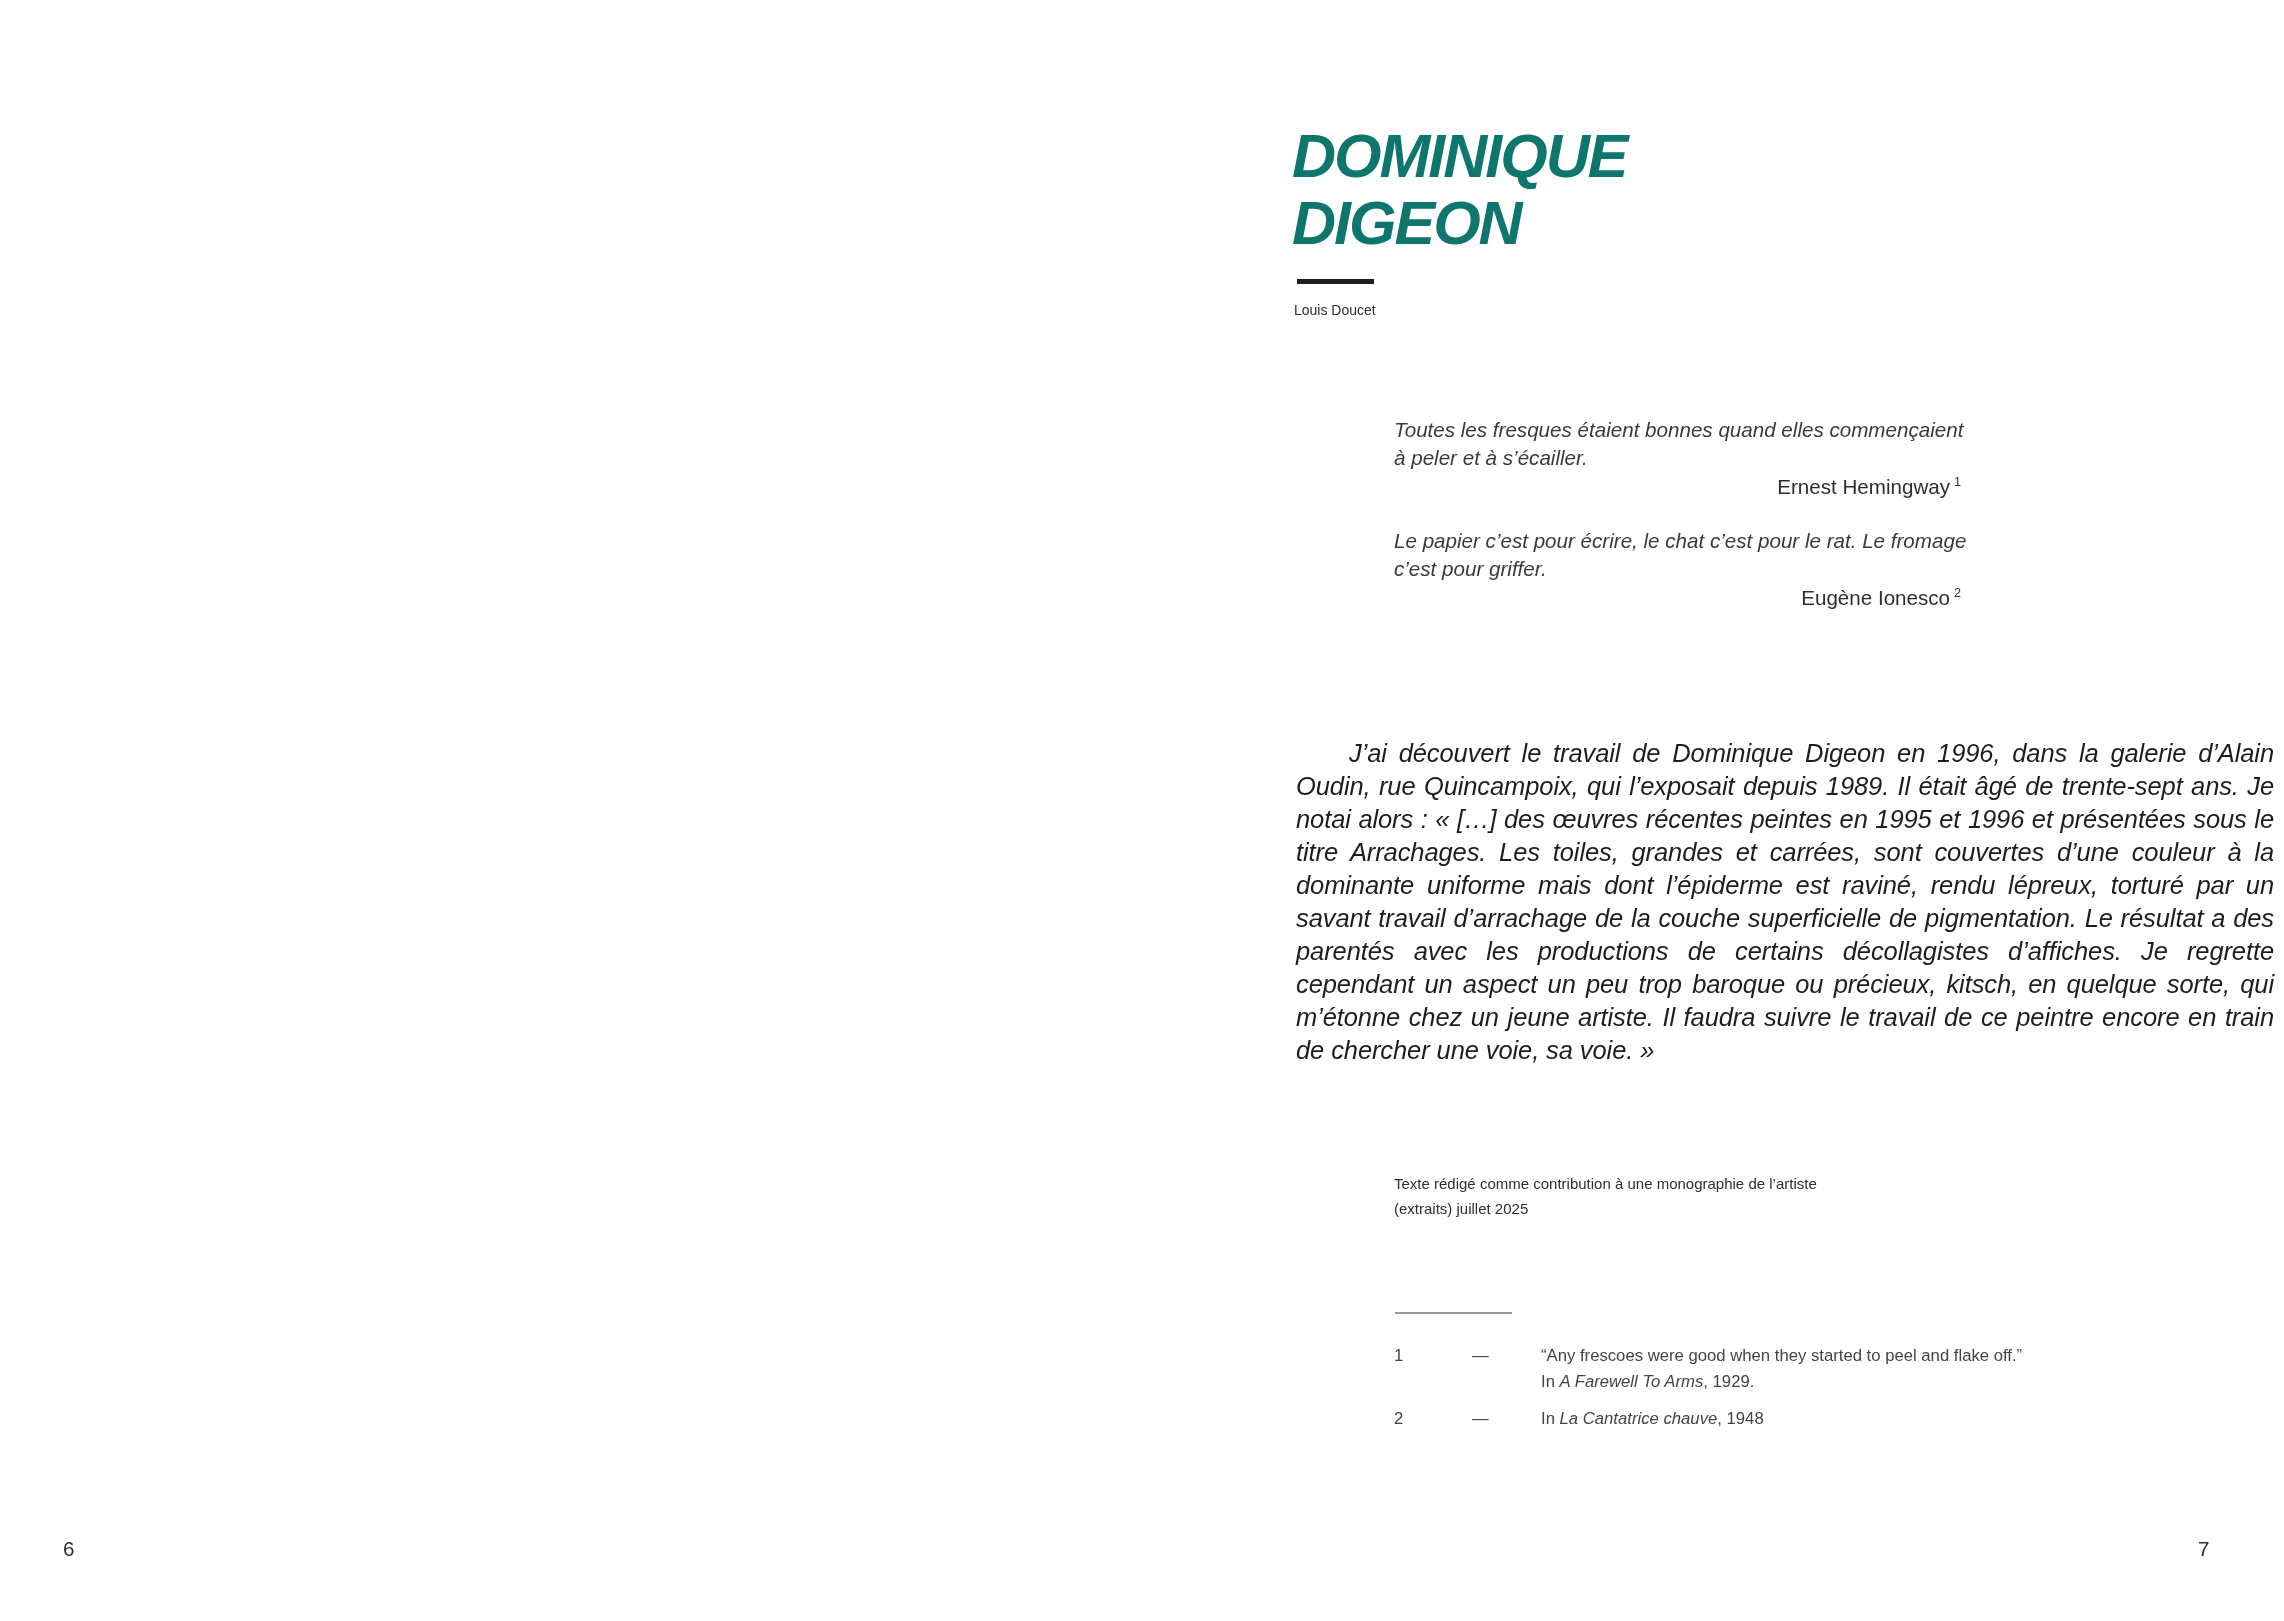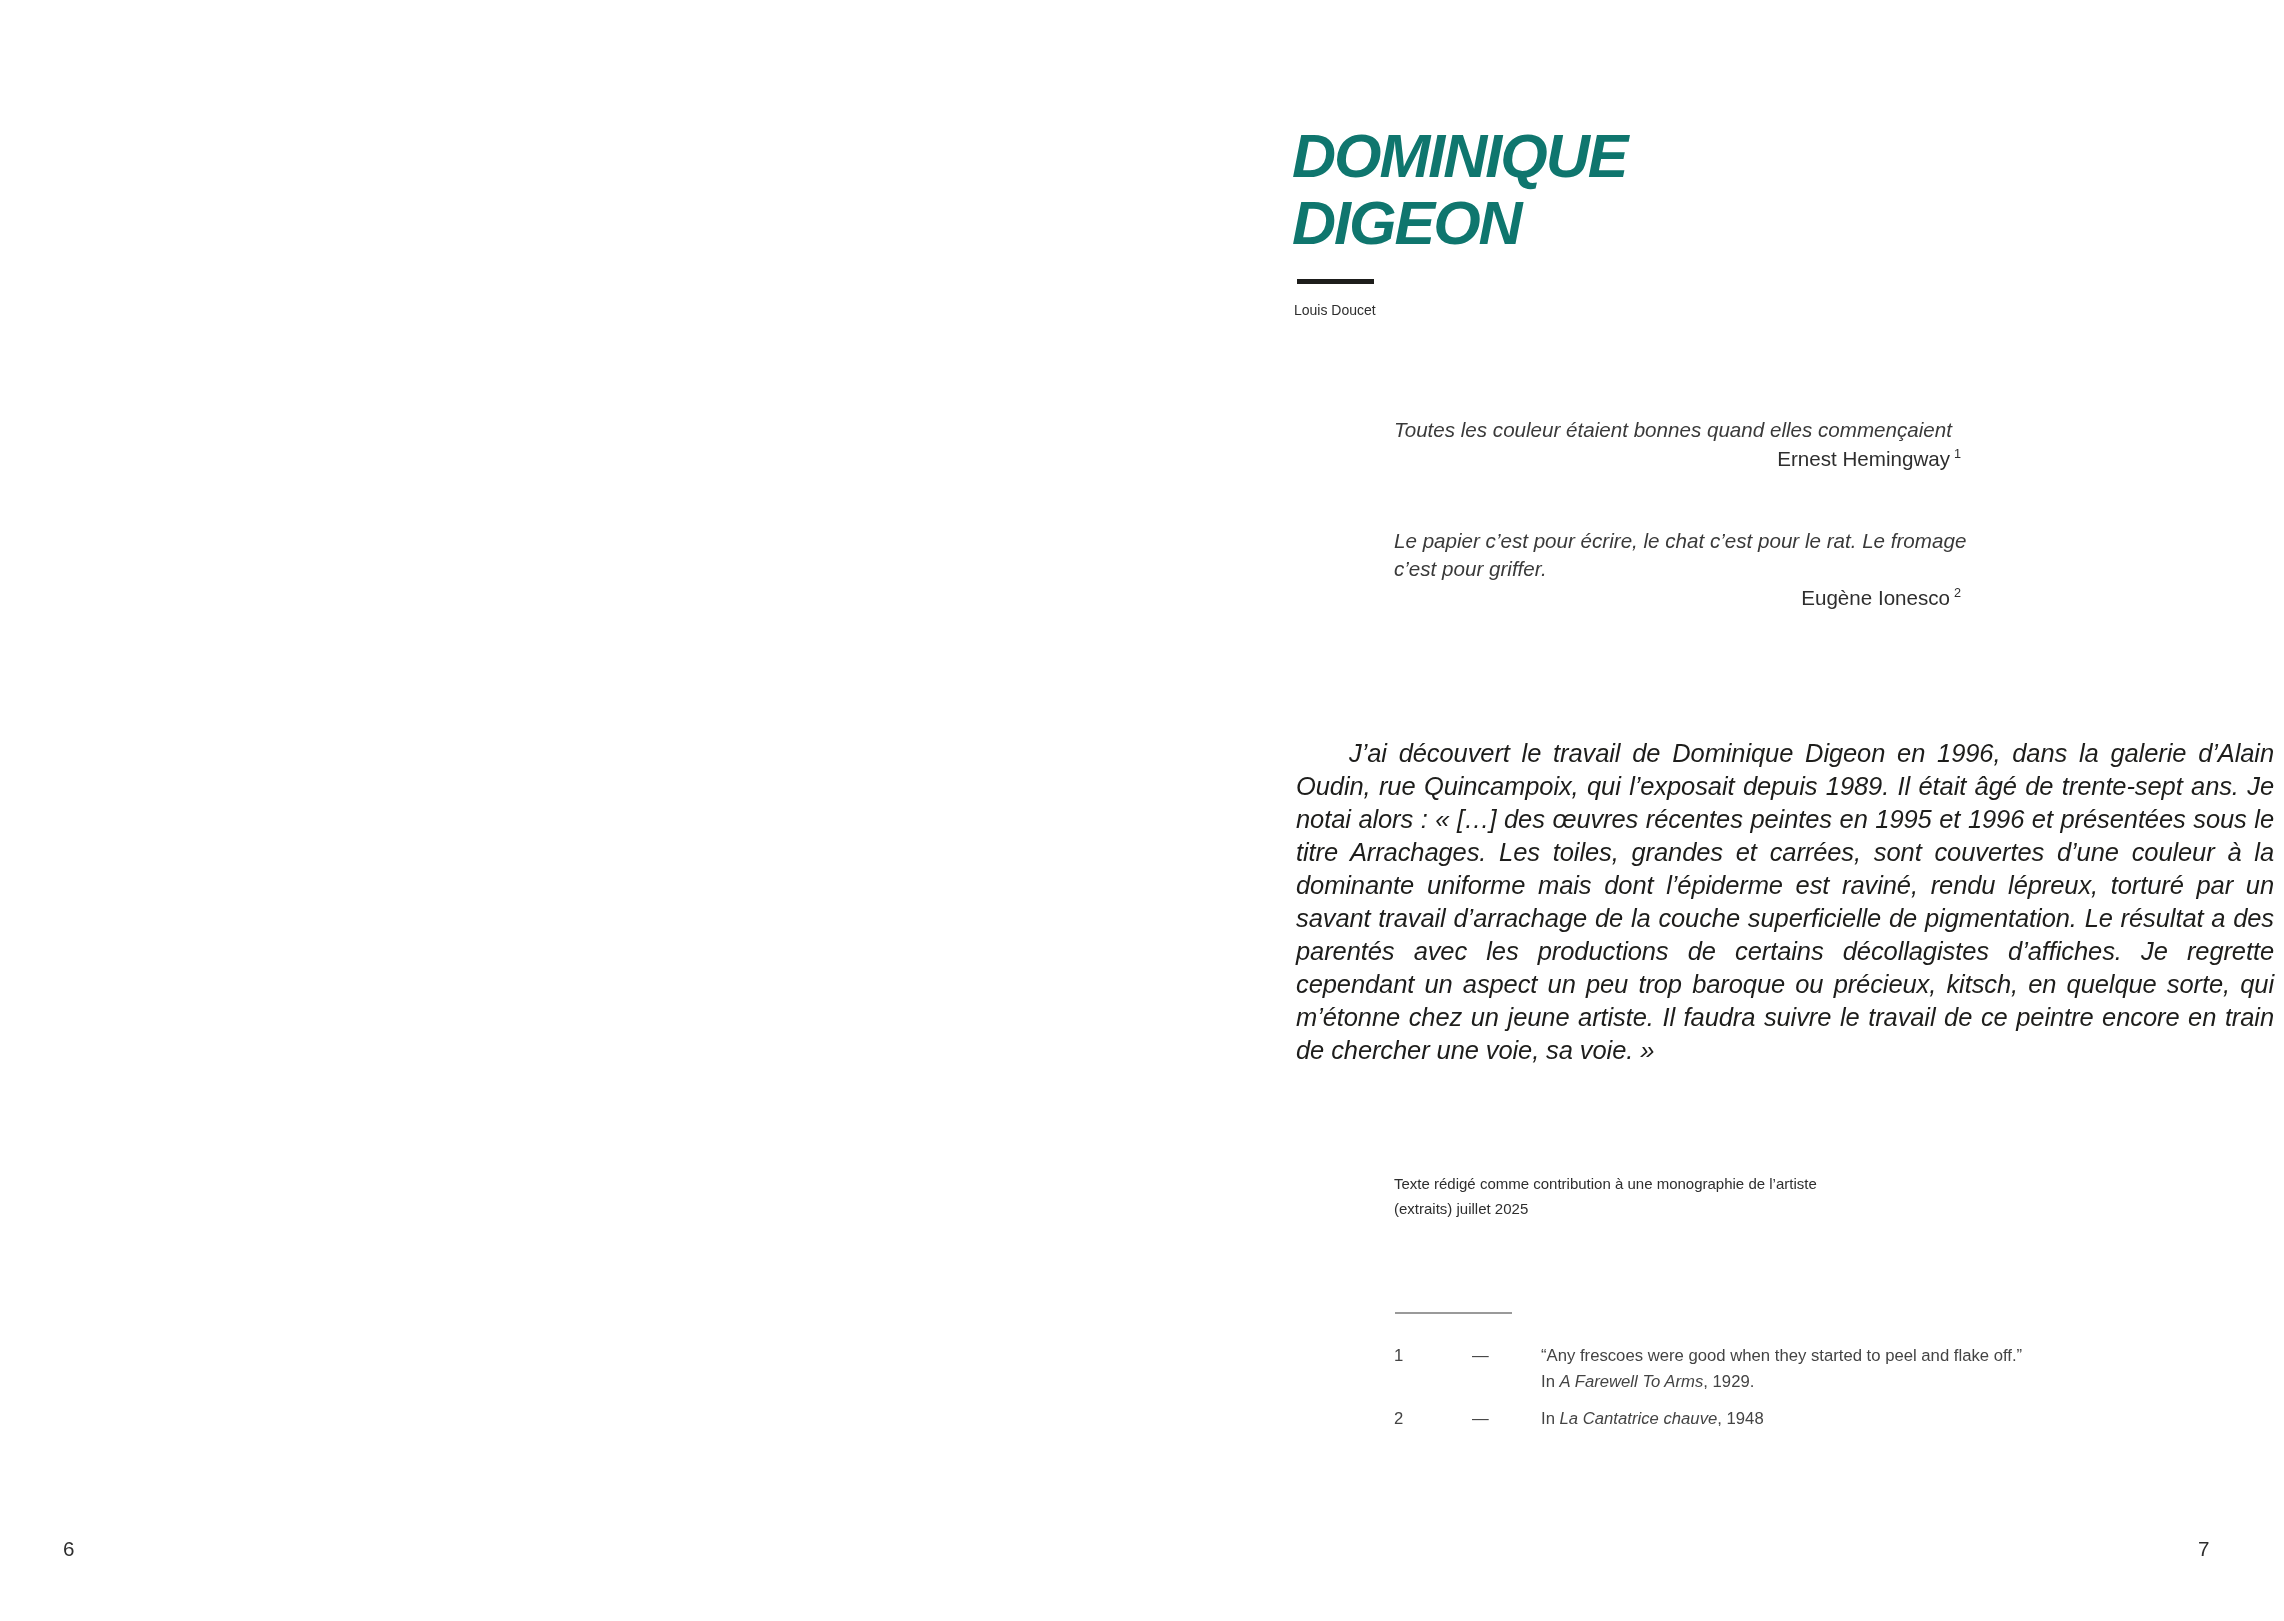--- a/index.html
+++ b/index.html
@@ -99,21 +99,22 @@
   <h1 class="abs title">
     <span class="title-line">DOMINIQUE</span>
     <span class="title-line">DIGEON</span>
   </h1>
 
   <div class="abs title-rule"></div>
 
   <div class="abs author">Louis Doucet</div>
 
   <div class="abs epigraph epigraph-1">
-    <span class="quote-line">Toutes les couleur étaient bonnes quand elles commençaient</span>
+    <span class="quote-line">Toutes les fresques étaient bonnes quand elles commençaient</span>
+    <span class="quote-line">à peler et à s’écailler.</span>
     <span class="attribution"><span>Ernest Hemingway</span><sup>1</sup></span>
   </div>
 
   <div class="abs epigraph epigraph-2">
     <span class="quote-line">Le papier c’est pour écrire, le chat c’est pour le rat. Le fromage</span>
     <span class="quote-line">c’est pour griffer.</span>
     <span class="attribution"><span>Eugène Ionesco</span><sup>2</sup></span>
   </div>
 
   <p class="abs body-par">J’ai découvert le travail de Dominique Digeon en 1996, dans la galerie d’Alain Oudin, rue Quincampoix, qui l’exposait depuis 1989. Il était âgé de trente-sept ans. Je notai alors : « […] des œuvres récentes peintes en 1995 et 1996 et présentées sous le titre Arrachages. Les toiles, grandes et carrées, sont couvertes d’une couleur à la dominante uniforme mais dont l’épiderme est raviné, rendu lépreux, torturé par un savant travail d’arrachage de la couche superficielle de pigmentation. Le résultat a des parentés avec les productions de certains décollagistes d’affiches. Je regrette cependant un aspect un peu trop baroque ou précieux, kitsch, en quelque sorte, qui m’étonne chez un jeune artiste. Il faudra suivre le travail de ce peintre encore en train de chercher une voie, sa voie. »</p>

